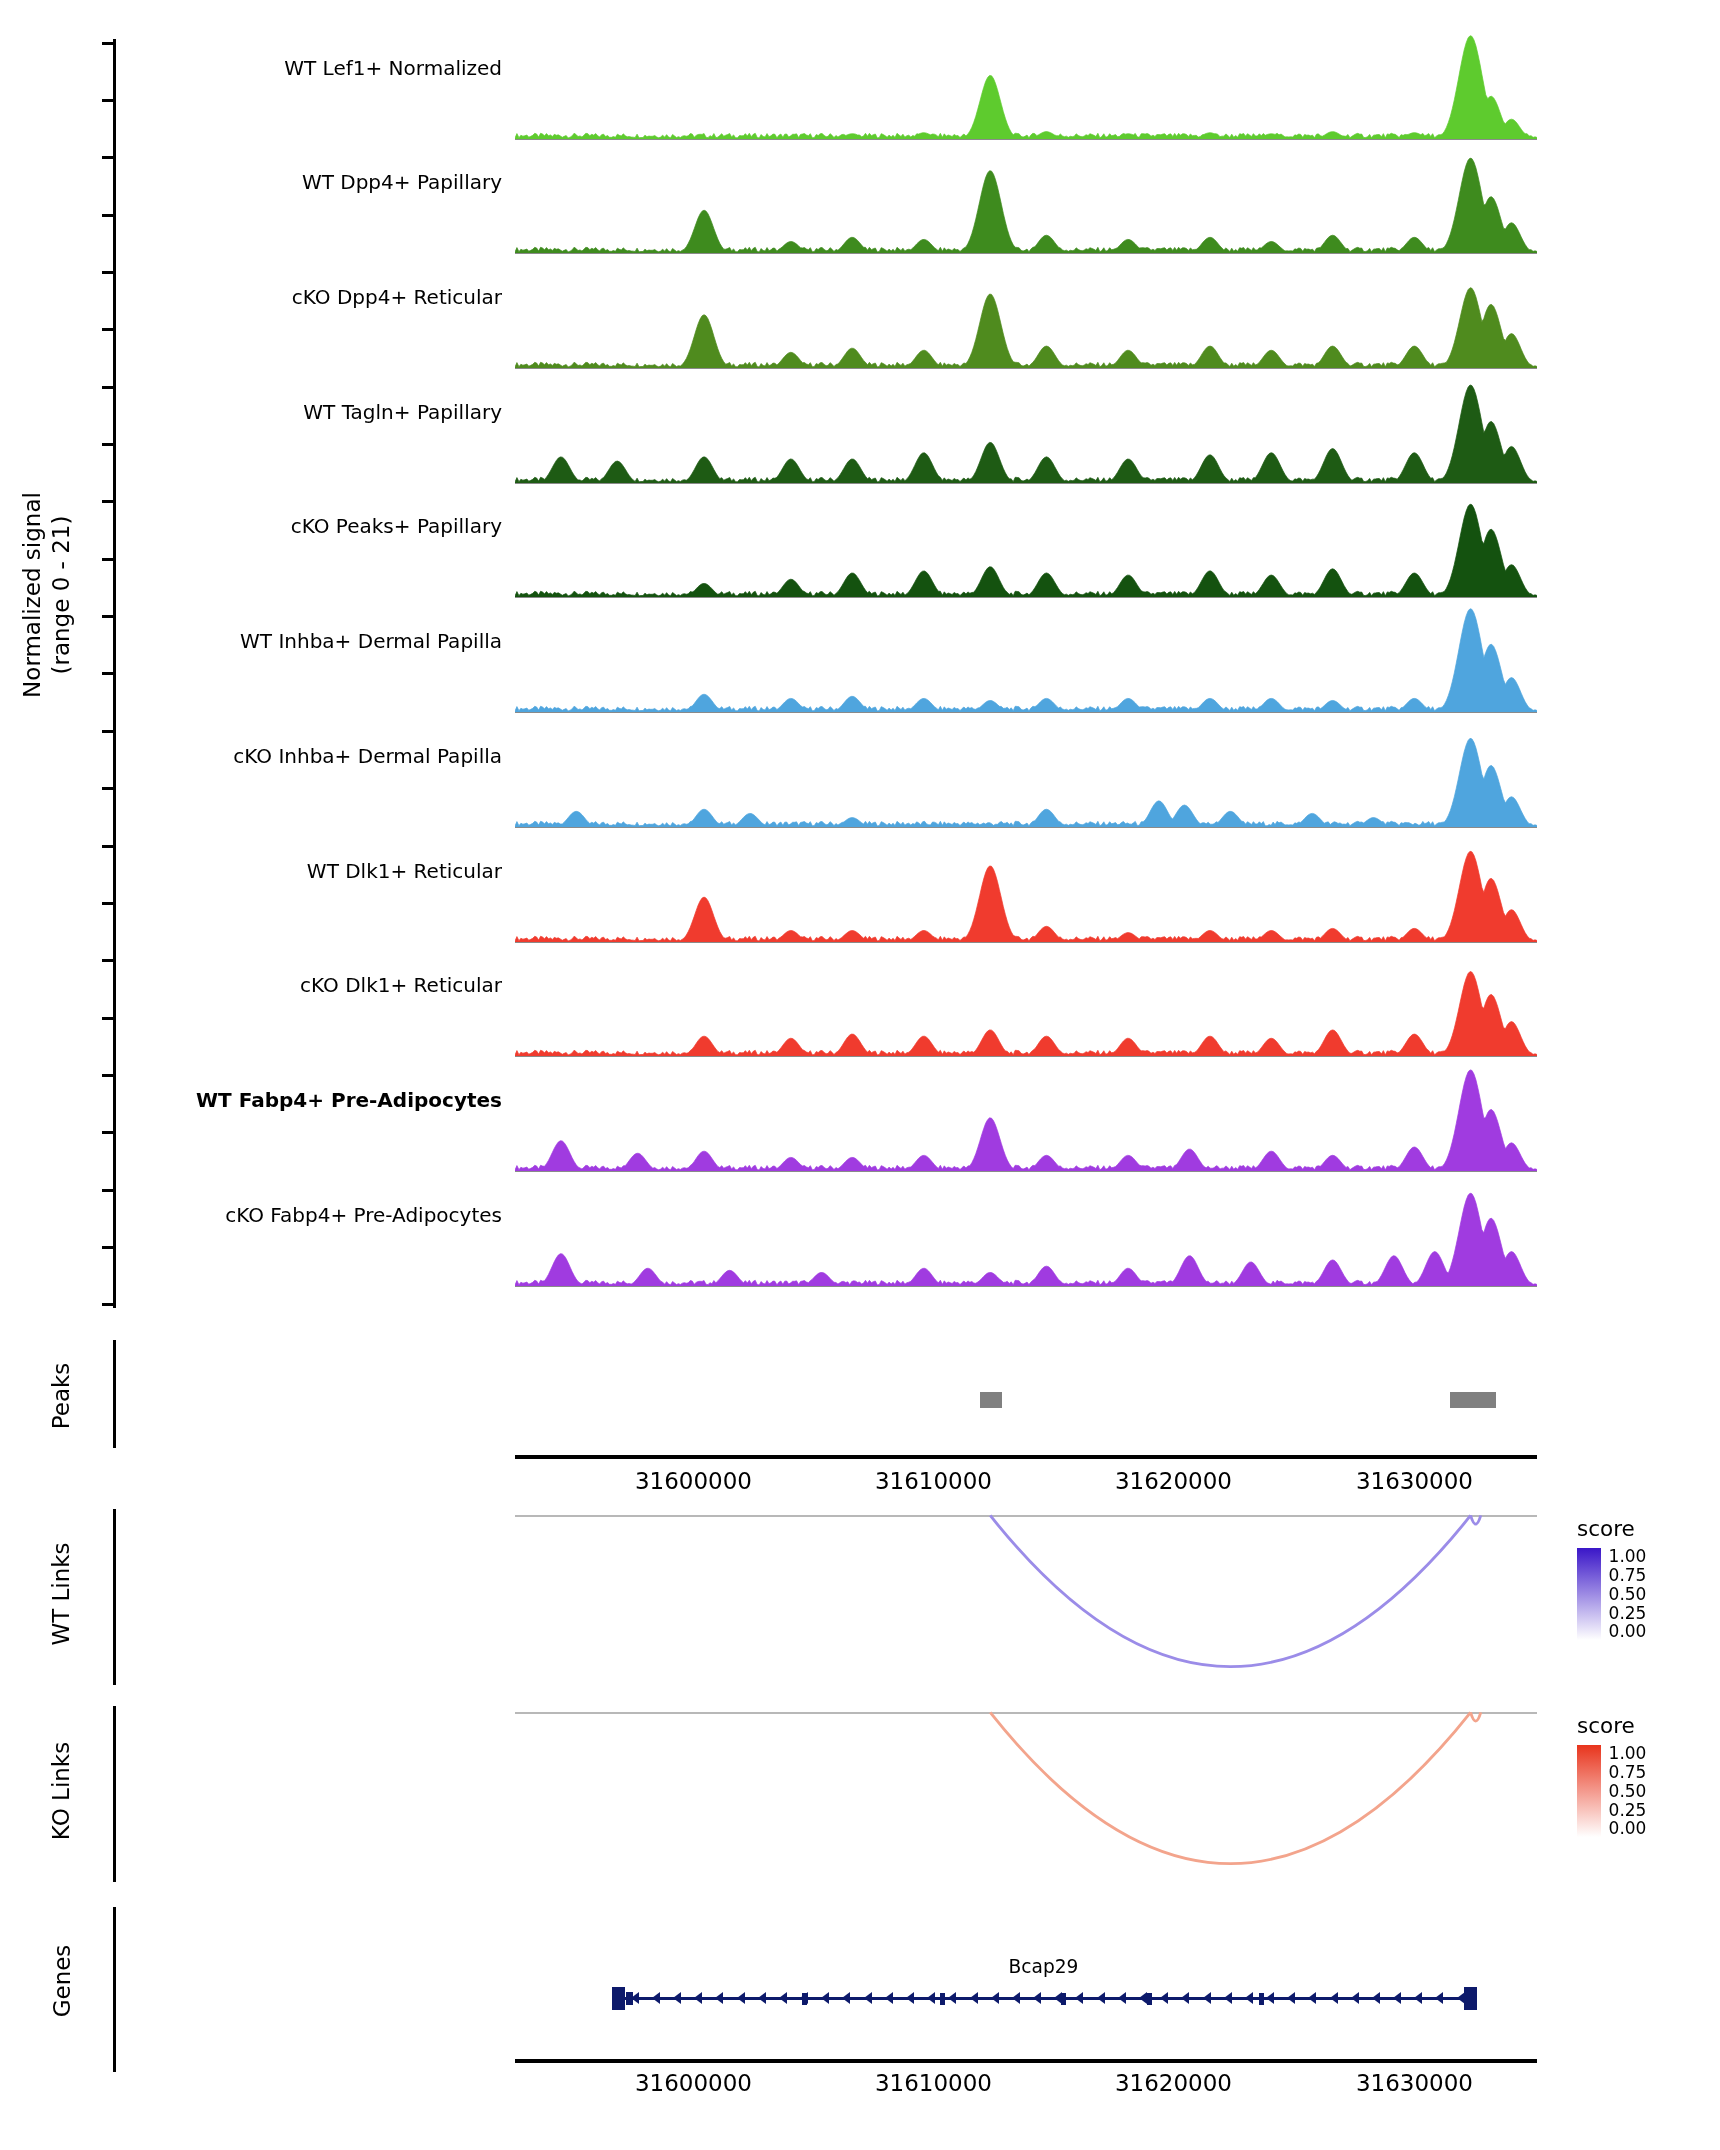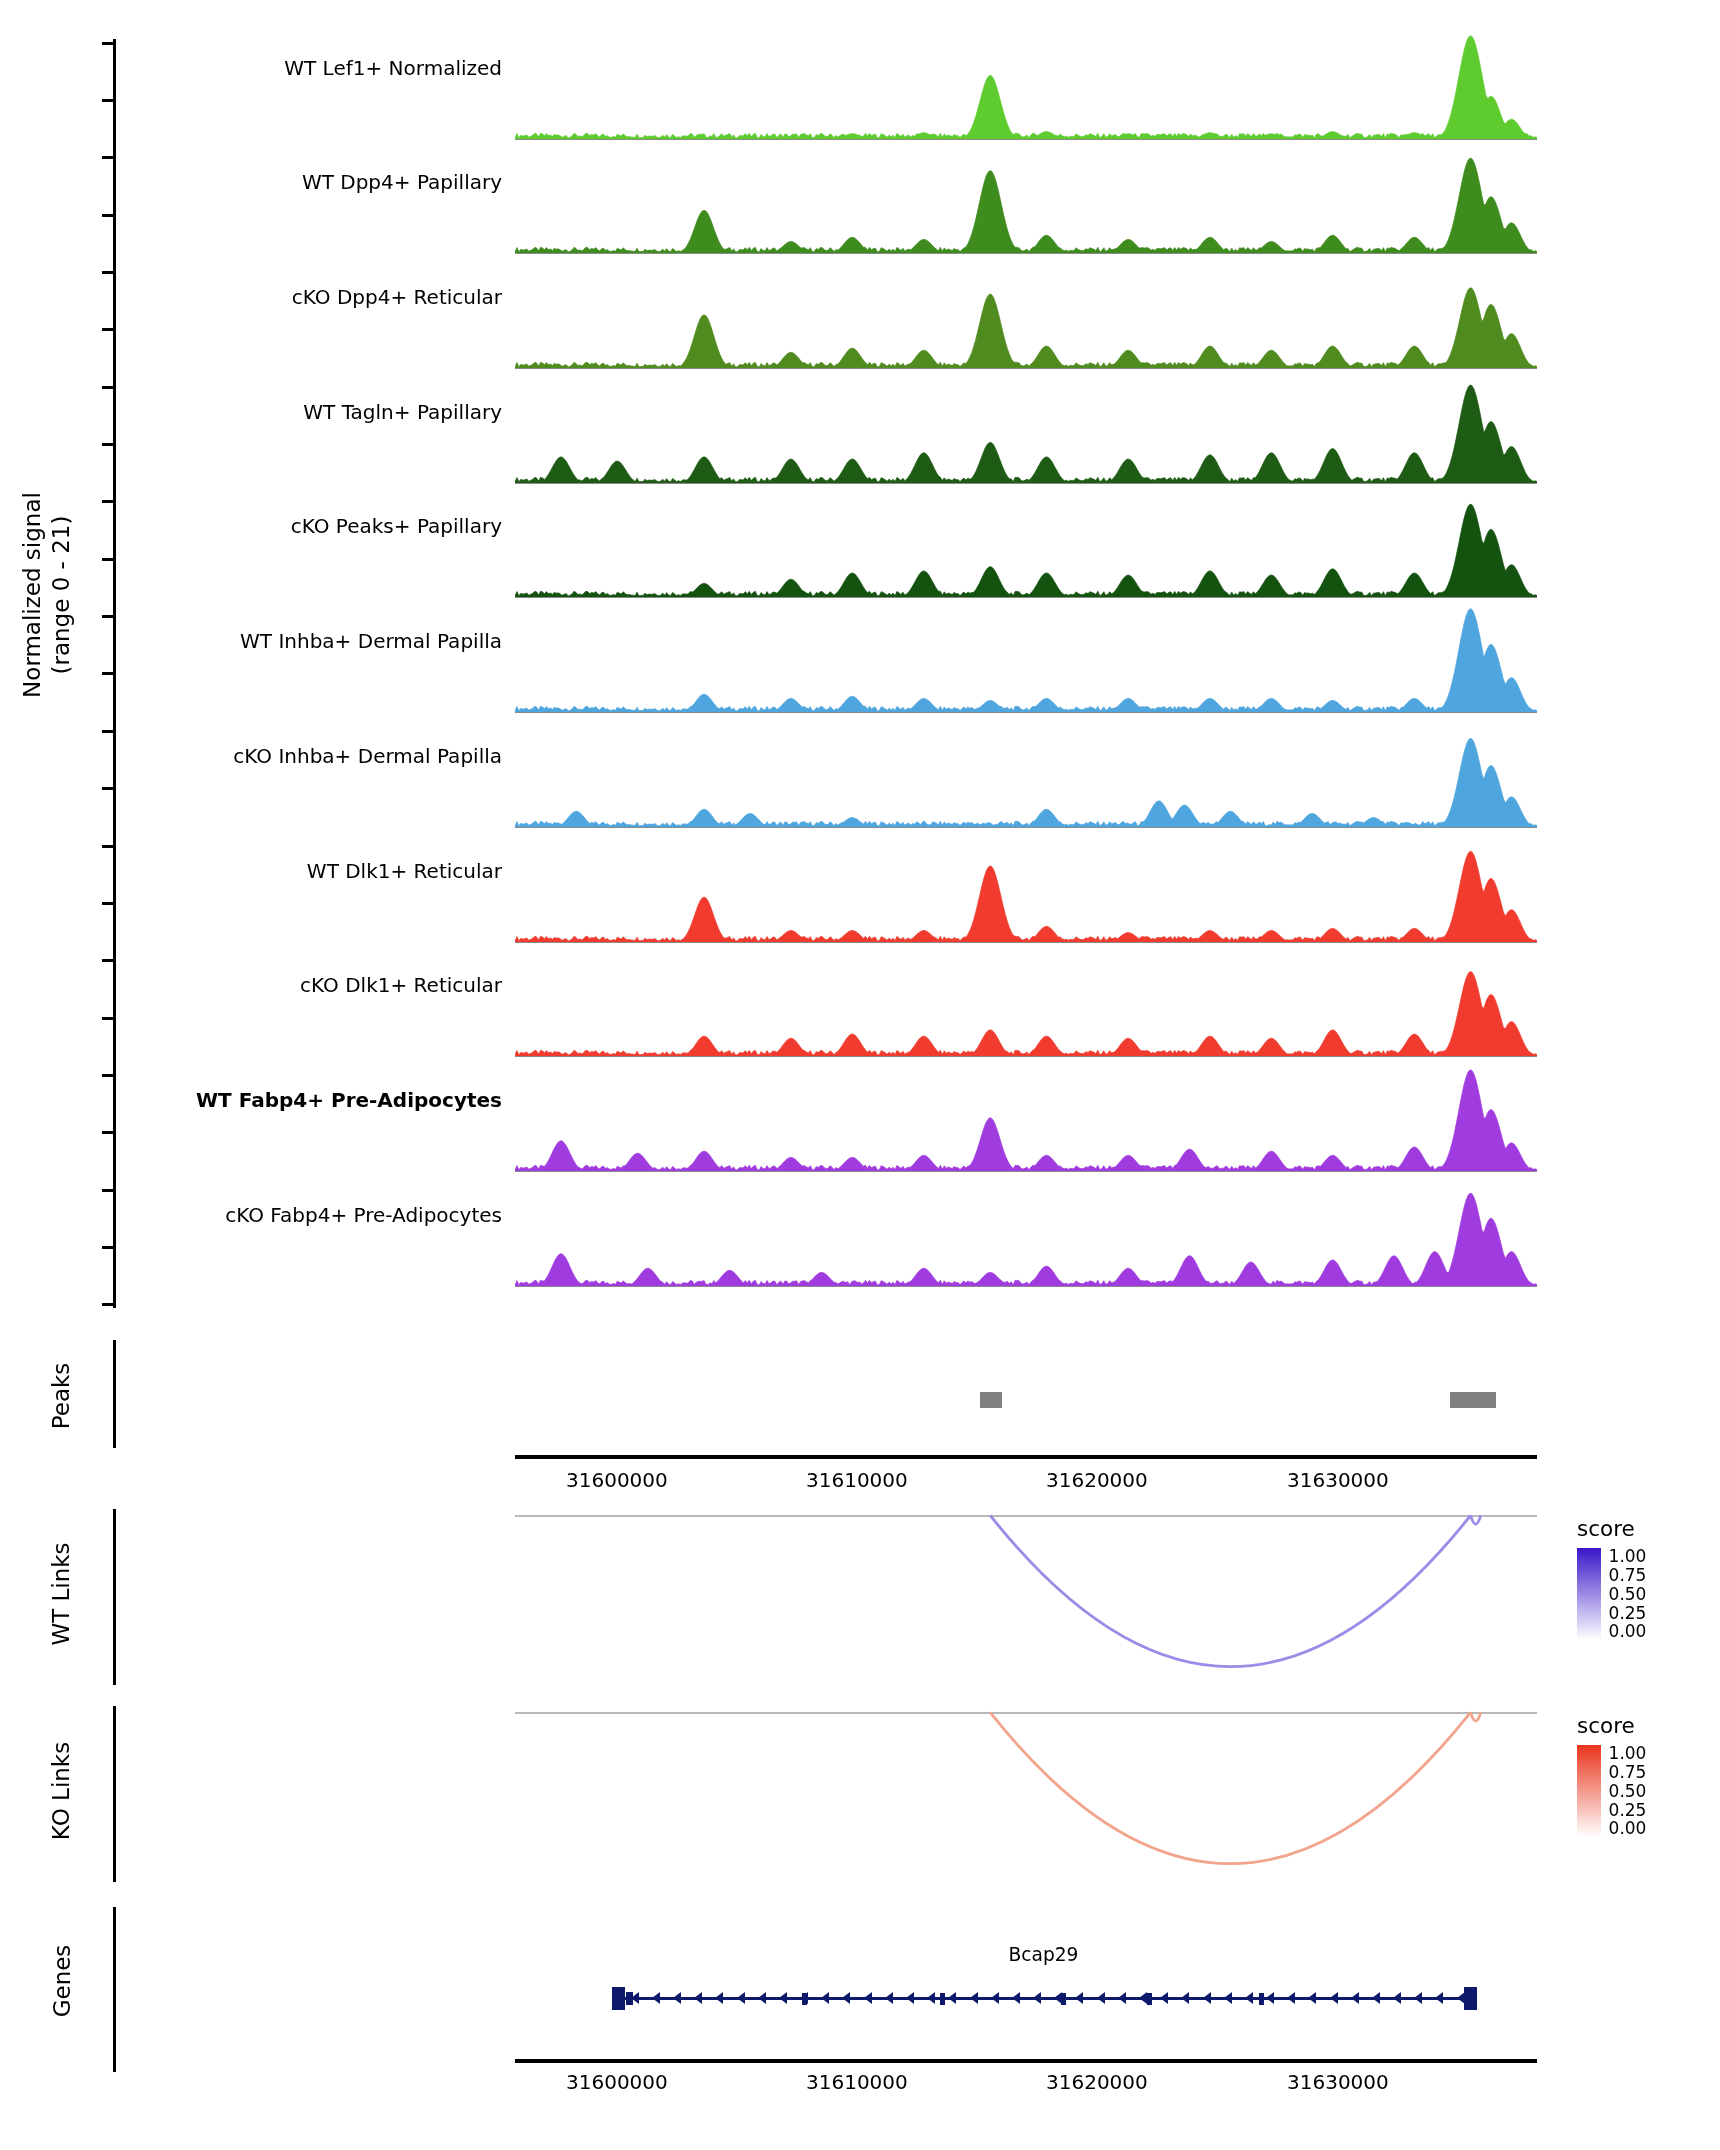--- a/index.html
+++ b/index.html
@@ -131,23 +131,23 @@
   }
   .axis-rule {
     position: absolute;
     left: 515px;
     width: 1022px;
     height: 3.6px;
     background: #000000;
   }
   .axis-tick-label {
     position: absolute;
-    font-size: 20px;
-    color: #000000;
-    text-align: left;
+    font-size: 23px;
+    color: #000000;
+    text-align: right;
     width: 186px;
   }
 
   
   .links-block {
     position: absolute;
     left: 0;
     width: 1721px;
   }
   .links-plot {
@@ -220,20 +220,21 @@
     top: 0;
     width: 1022px;
     height: 151px;
   }
   .gene-name {
     position: absolute;
     font-size: 18.6px;
     color: #000000;
     text-align: center;
     width: 215px;
+    margin-top: 12px;
   }
   .gene-body {
     position: absolute;
     background: #0d1a6b;
   }
   .gene-line {
     position: absolute;
     height: 2.9px;
     background: #0d1a6b;
   }

